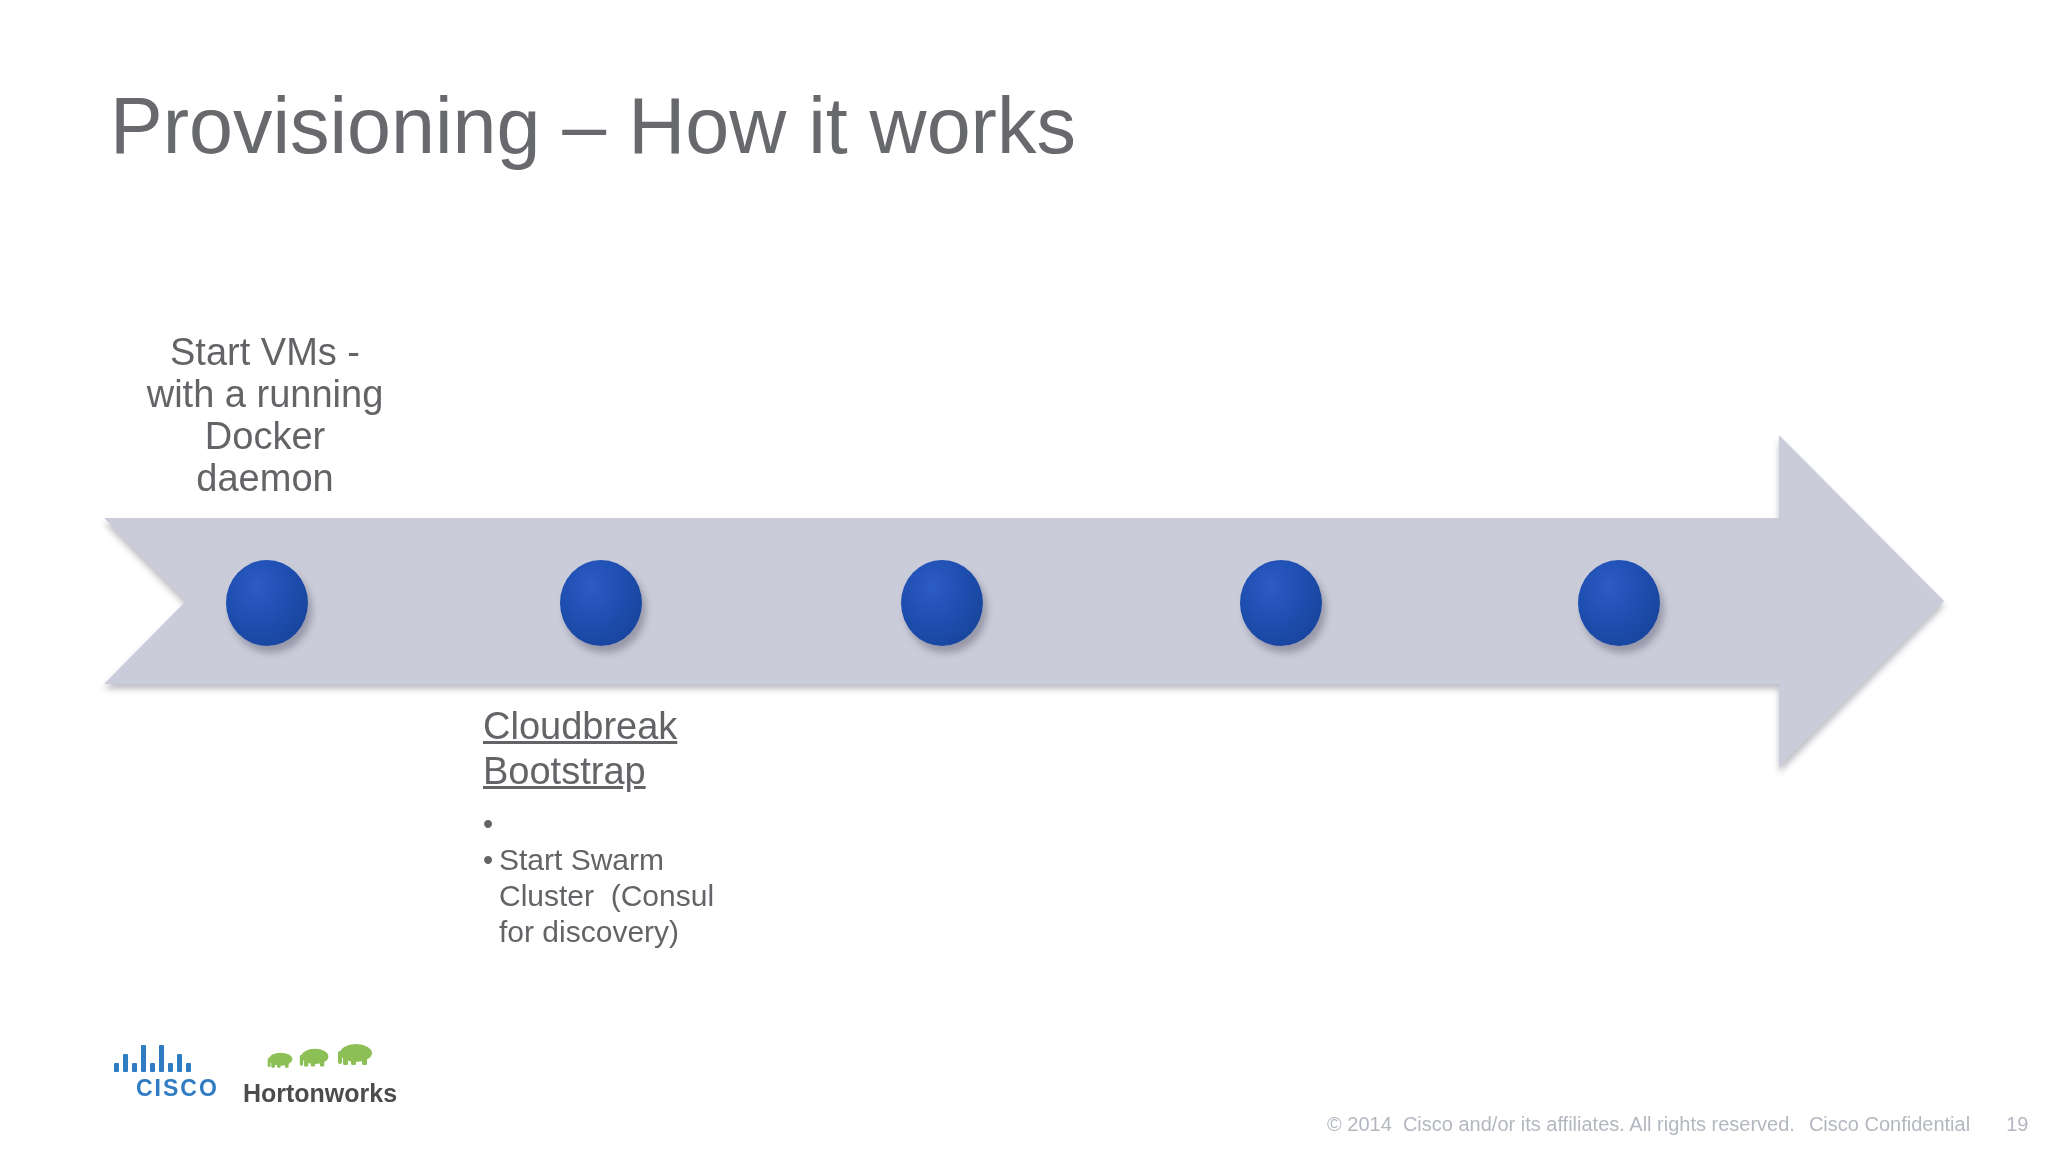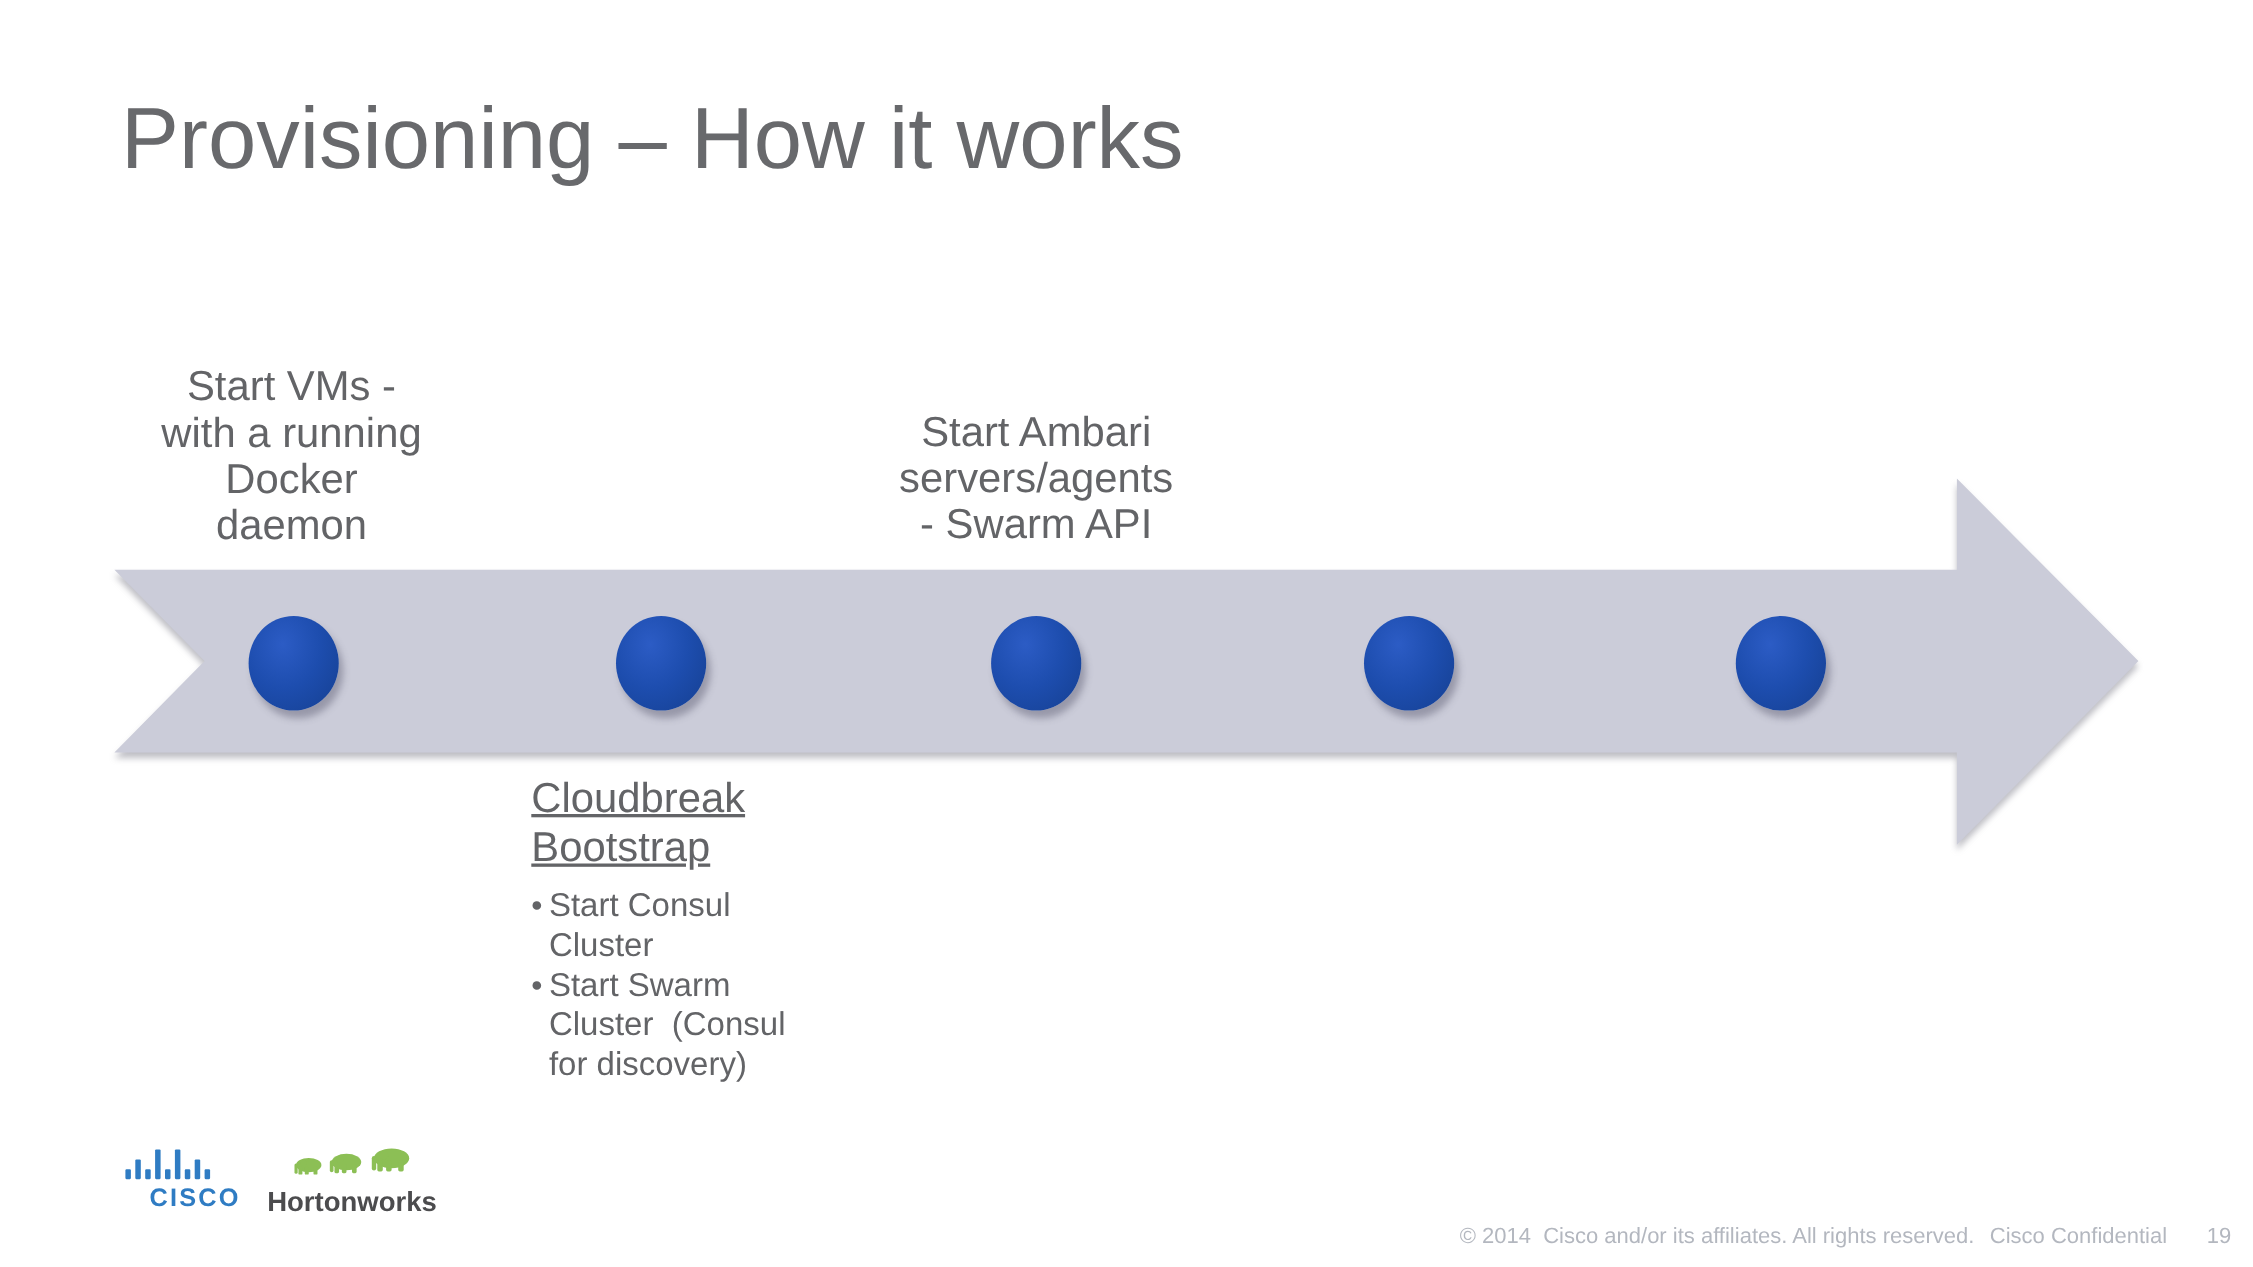--- a/index.html
+++ b/index.html
@@ -92,33 +92,28 @@
   <div class="dot d2"></div>
   <div class="dot d3"></div>
   <div class="dot d4"></div>
   <div class="dot d5"></div>
 
   <div class="lbl lbl-above-1">Start VMs -
 with a running
 Docker
 daemon</div>
 
-  <div class="lbl lbl-above-3">Start Ambari
-servers/agents
-- Swarm API</div>
 
 
   <div class="below-2">
     <div class="heading">Cloudbreak
 Bootstrap</div>
     <div class="bullets">
       <div class="bullet">
         <span class="bmark">•</span>
-        <span class="btext">Start Consul
-Cluster</span>
       </div>
       <div class="bullet">
         <span class="bmark">•</span>
         <span class="btext">Start Swarm
 Cluster  (Consul
 for discovery)</span>
       </div>
     </div>
   </div>
 

